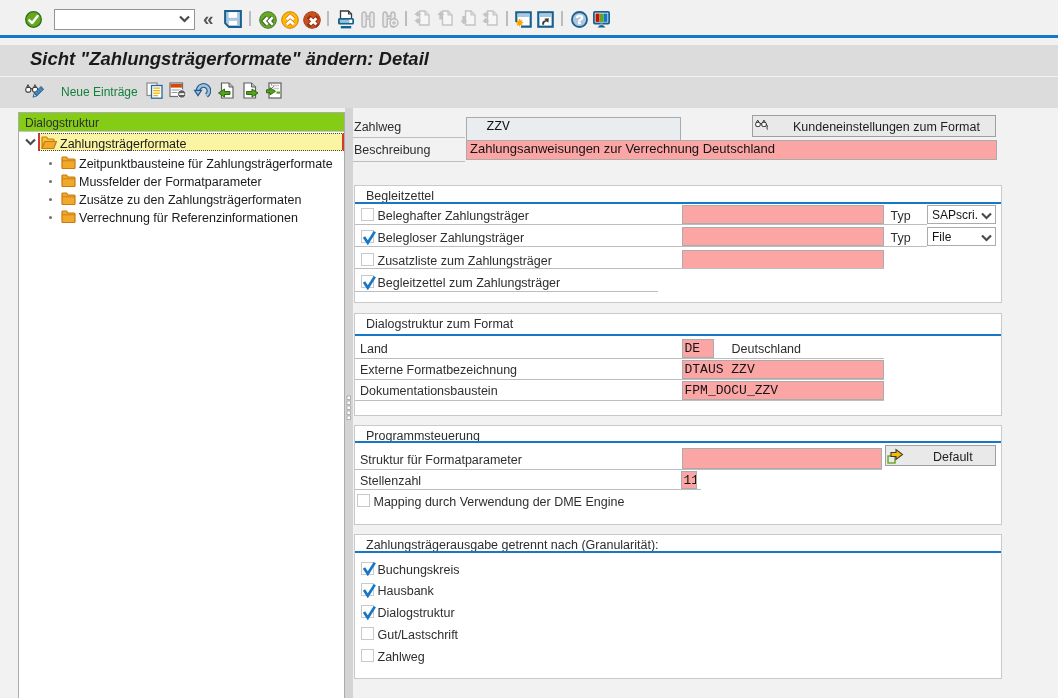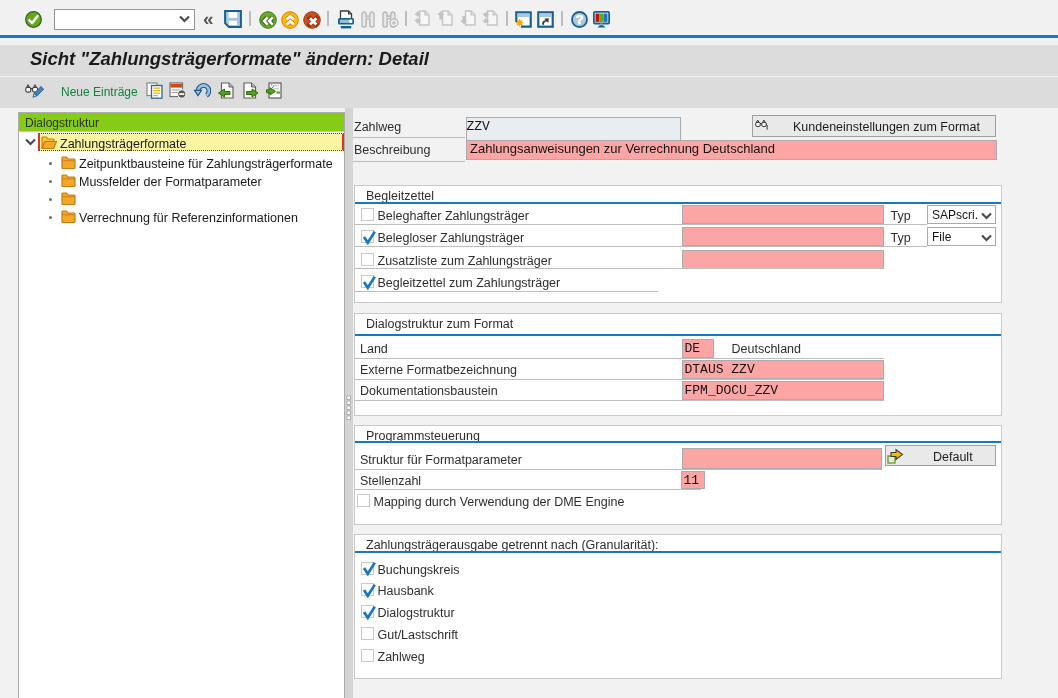--- a/index.html
+++ b/index.html
@@ -235,41 +235,42 @@
   <svg class="i" style="left:41.5px;top:60.5px" width="15" height="13" viewBox="0 0 15 13">
       <path d="M1 11.5 V2 Q1 1 2 1 H5.5 L7 3 H13 Q14 3 14 4 V11.5 Q14 12.5 13 12.5 H2 Q1 12.5 1 11.5 Z" fill="#F0A929" stroke="#C87B12" stroke-width="1.2"></path>
       <path d="M1.2 4.8 H13.8" stroke="#C87B12" stroke-width="0.9"></path>
     </svg>
   <div class="trow" style="left:60px;top:61.5px">Mussfelder der Formatparameter</div>
   <div class="bullet" style="left:29.5px;top:85px"></div>
   <svg class="i" style="left:41.5px;top:78.5px" width="15" height="13" viewBox="0 0 15 13">
       <path d="M1 11.5 V2 Q1 1 2 1 H5.5 L7 3 H13 Q14 3 14 4 V11.5 Q14 12.5 13 12.5 H2 Q1 12.5 1 11.5 Z" fill="#F0A929" stroke="#C87B12" stroke-width="1.2"></path>
       <path d="M1.2 4.8 H13.8" stroke="#C87B12" stroke-width="0.9"></path>
     </svg>
+  <div class="trow" style="left:60px;top:79.5px">Zusätze zu den Zahlungsträgerformaten</div>
   <div class="bullet" style="left:29.5px;top:103px"></div>
   <svg class="i" style="left:41.5px;top:96.5px" width="15" height="13" viewBox="0 0 15 13">
       <path d="M1 11.5 V2 Q1 1 2 1 H5.5 L7 3 H13 Q14 3 14 4 V11.5 Q14 12.5 13 12.5 H2 Q1 12.5 1 11.5 Z" fill="#F0A929" stroke="#C87B12" stroke-width="1.2"></path>
       <path d="M1.2 4.8 H13.8" stroke="#C87B12" stroke-width="0.9"></path>
     </svg>
   <div class="trow" style="left:60px;top:97.5px">Verrechnung für Referenzinformationen</div>
 </div>
 <div id="splitter">
     <svg style="position:absolute;left:1px;top:287px" width="6" height="26" viewBox="0 0 6 26">
       <g fill="#FFF" stroke="#9A9A9A" stroke-width="0.7">
         <rect x="1" y="1" width="3.4" height="3.4"></rect>
         <rect x="1" y="6" width="3.4" height="3.4"></rect>
         <rect x="1" y="11" width="3.4" height="3.4"></rect>
         <rect x="1" y="16" width="3.4" height="3.4"></rect>
         <rect x="1" y="21" width="3.4" height="3.4"></rect>
       </g>
     </svg>
   </div>
 
 <div class="lbl" style="left:354px;top:120px">Zahlweg</div>
-<div class="field ro" style="left:465.5px;top:117px;width:215px;height:26px;padding-left:0">ZZV</div>
+<div class="field ro" style="left:465.5px;top:117px;width:215px;height:26px;padding-left:20px">ZZV</div>
 <div class="rline" style="left:353px;top:137px;width:112px"></div>
 <div class="btn" style="left:751.5px;top:114.5px;width:244.5px;height:22.5px"></div>
 <svg class="i" style="left:755px;top:119px" width="17" height="13" viewBox="0 0 19 14">
     <g stroke="#2A2A2A" stroke-width="1.1" fill="#FFF">
       <path d="M1.5 3.5 L3 1 L4.5 3.5" fill="none"></path>
       <path d="M8.5 3.5 L10 1 L11.5 3.5" fill="none"></path>
       <rect x="0.8" y="3.5" width="5" height="4.6" rx="1.5"></rect>
       <rect x="7.6" y="3.5" width="5" height="4.6" rx="1.5"></rect>
       <path d="M5.8 5 Q6.7 4.2 7.6 5" fill="none"></path>
       <path d="M12.6 5.5 Q14.5 7.5 13.5 9 Q12.5 10.5 14.5 11.5" fill="none"></path>
@@ -333,21 +334,21 @@
 <div class="lbl" style="left:360px;top:452.5px">Struktur für Formatparameter</div>
 <div class="field sans" style="left:682px;top:447.5px;width:200px;height:21px"></div>
 <div class="btn" style="left:885px;top:445px;width:110.5px;height:21.3px"></div>
 <svg class="i" style="left:886.5px;top:448px" width="17" height="16" viewBox="0 0 17 16">
     <rect x="1" y="8" width="7" height="7" fill="none" stroke="#6AA21E" stroke-width="1.4"></rect>
     <path d="M4 4.5 H9 V1.5 L15.5 6.5 L9 11.5 V8.5 H4 Z" fill="#F7BB00" stroke="#3A3A3A" stroke-width="1.1"></path>
   </svg>
 <div class="abs" style="left:933px;top:450px;color:#1E1E1E;font-size:12.5px">Default</div>
 <div class="rline" style="left:355px;top:468.5px;width:527px"></div>
 <div class="lbl" style="left:360px;top:473.5px">Stellenzahl</div>
-<div class="field" style="left:681px;top:470.5px;width:24px;height:18.5px">11</div>
+<div class="field" style="left:681px;top:470.5px;width:16px;height:18.5px">11</div>
 <div class="rline" style="left:355px;top:488.7px;width:346px"></div>
 <div class="cb" style="left:356.5px;top:494px"></div>
 <div class="lbl" style="left:373.5px;top:495px">Mapping durch Verwendung der DME Engine</div>
 
 <div class="box" style="left:354px;top:534px;width:648px;height:145px"></div>
 <div class="lbl" style="left:366px;top:537.5px">Zahlungsträgerausgabe getrennt nach (Granularität):</div>
 <div class="bluehr" style="left:355px;top:550.5px;width:646px"></div>
 <div class="cb" style="left:361px;top:561.5px"></div>
 <svg class="ck" style="left:362px;top:561.2px" width="14" height="15" viewBox="0 0 14 15">
     <path d="M2 7 L5.8 12.8 L12.8 1.6" fill="none" stroke="#1577C8" stroke-width="2.7"></path>

